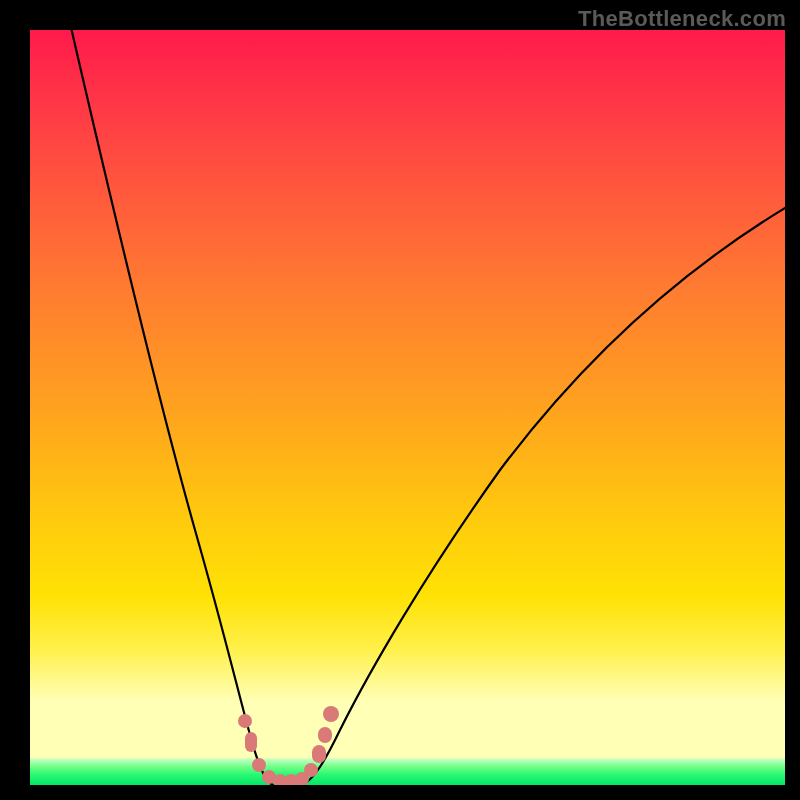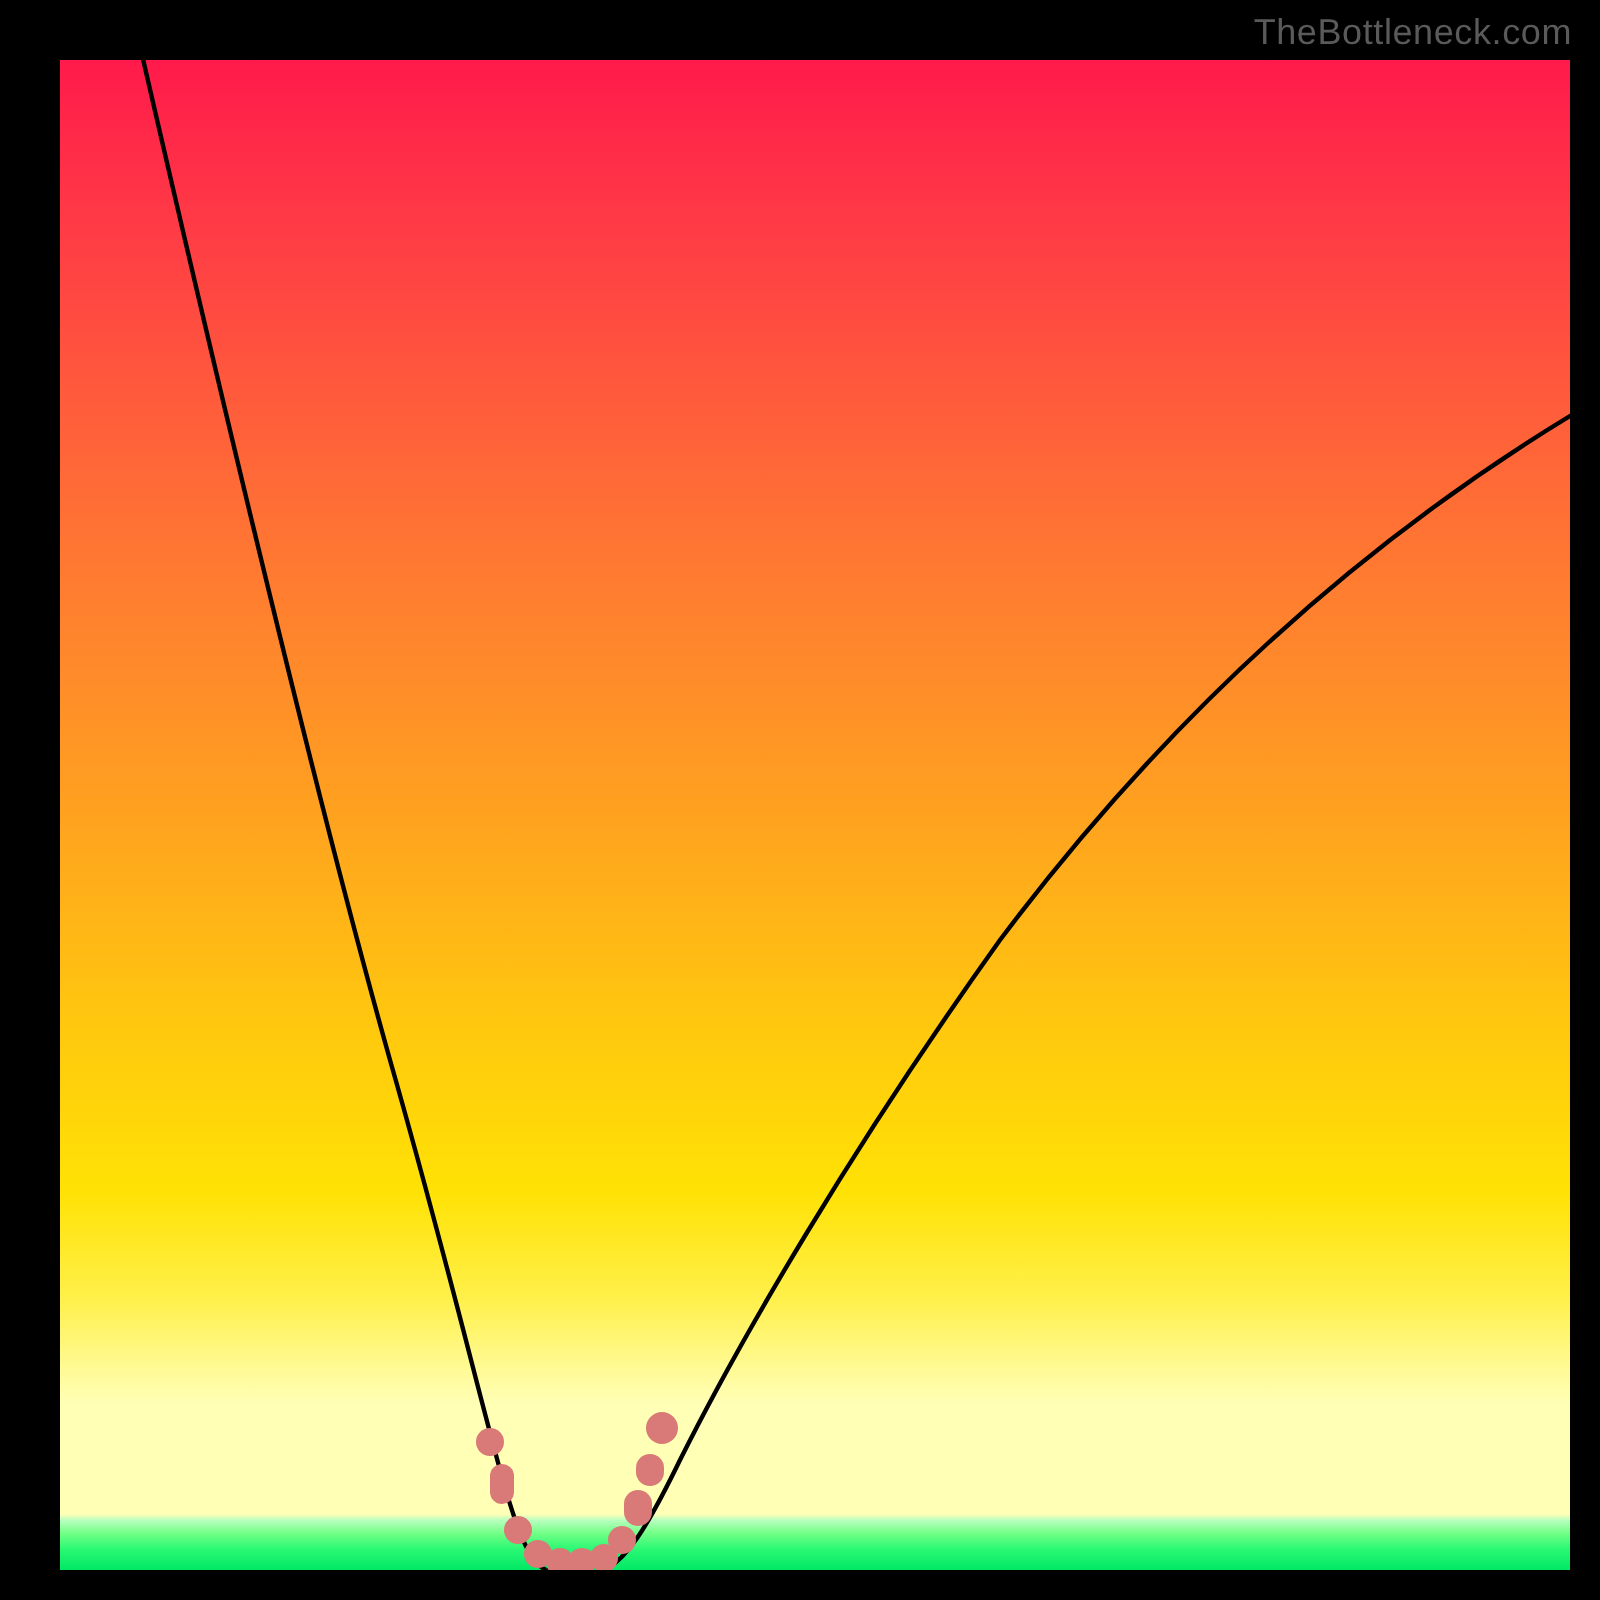--- a/index.html
+++ b/index.html
@@ -30,22 +30,22 @@
   .gradient {
     position: absolute;
     left: 0; top: 0;
     width: 100%; height: 100%;
   }
   .watermark {
     position: absolute;
     top: 6px;
     right: 14px;
     color: #5a5a5a;
-    font-size: 18px;
-    font-weight: 400;
+    font-size: 22px;
+    font-weight: 700;
     letter-spacing: 0.3px;
   }
   svg.curve {
     position: absolute;
     left: 0;
     top: 0;
     width: 100%;
     height: 100%;
   }
   svg.curve path {

